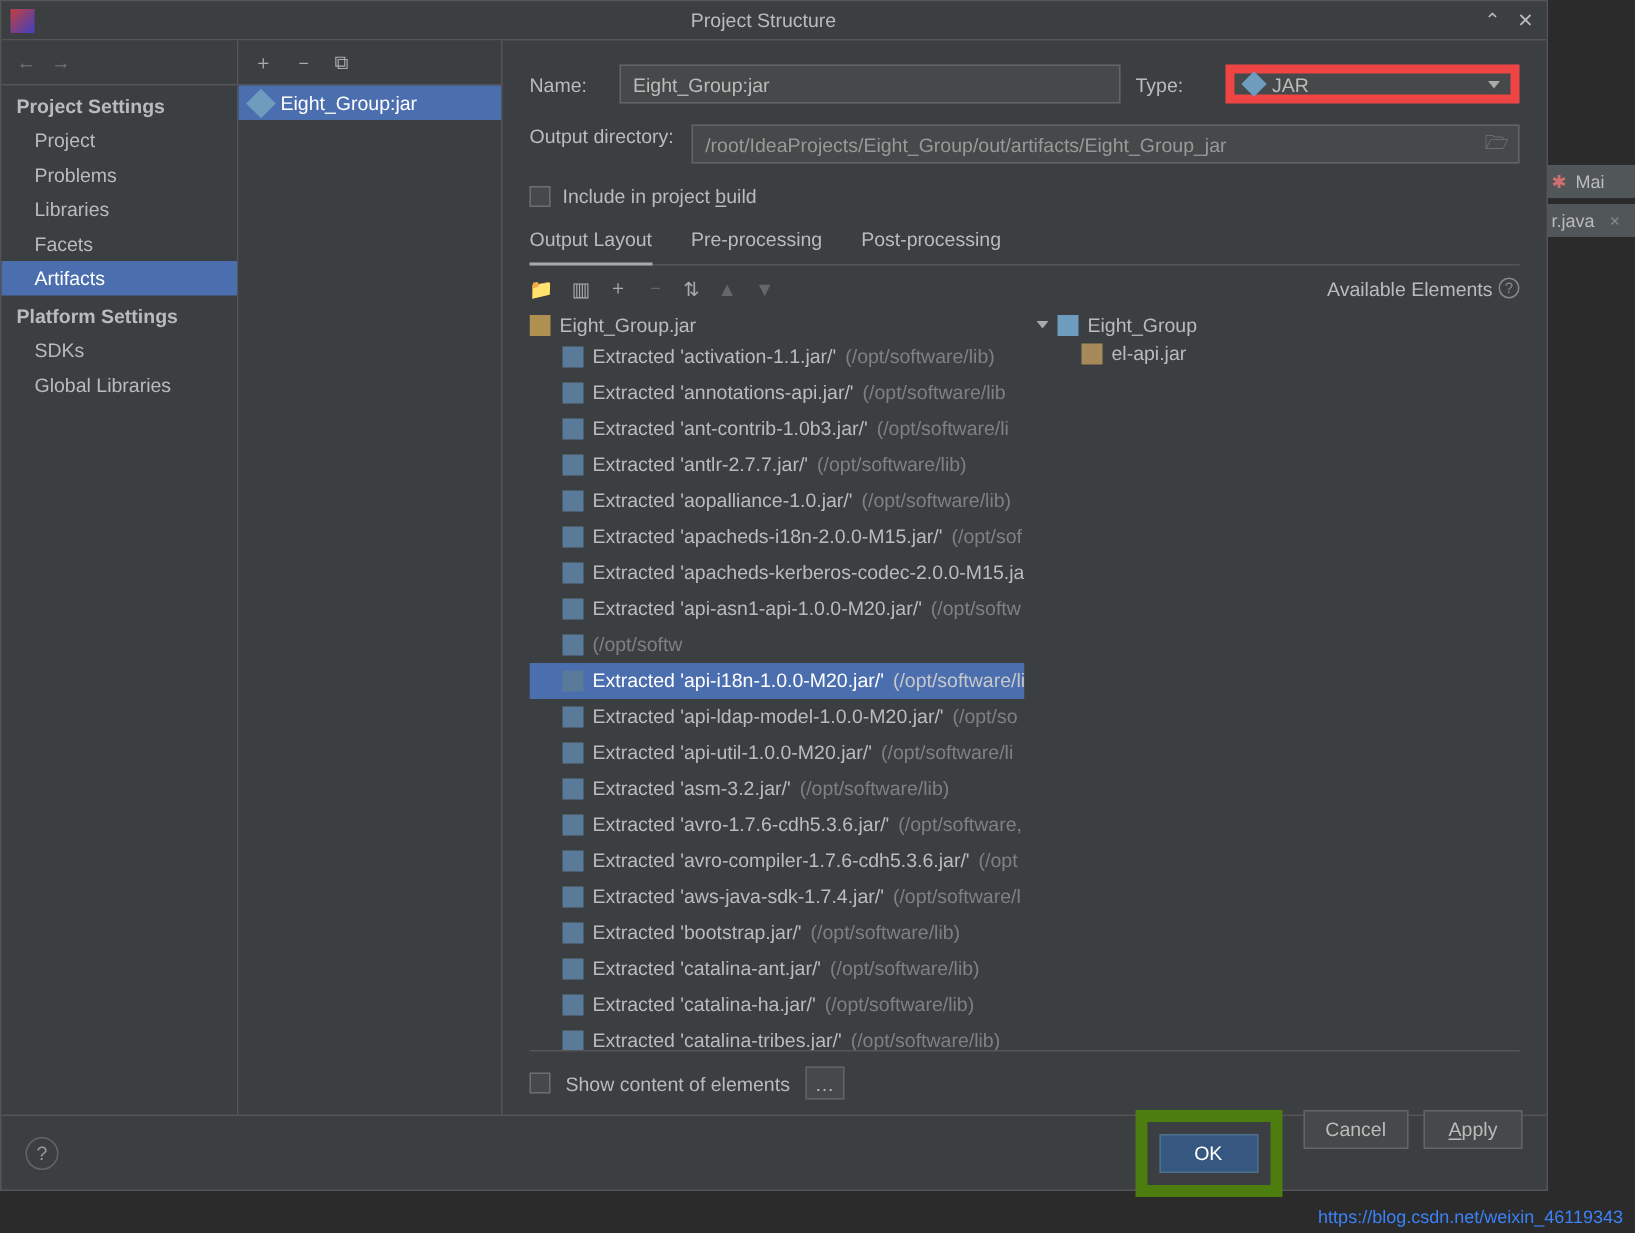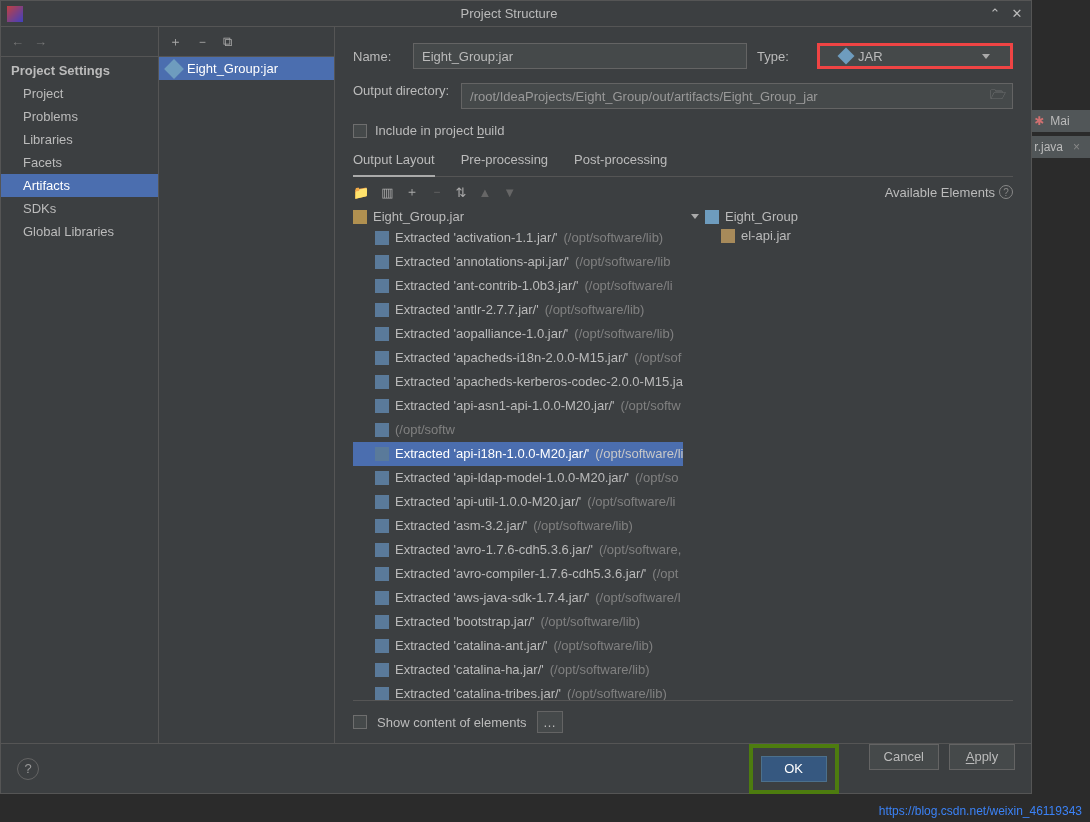--- a/index.html
+++ b/index.html
@@ -137,24 +137,24 @@
   padding:4px 8px;
   font-size:13px;
   height:26px;
 }
 .name-input { flex:1; max-width:346px; }
 .type-label { margin-left:auto; color:#bbbbbb; }
 .type-select {
   width:196px;
   height:26px;
   background:#45494a;
-  border:3px solid #ef4444;
-  display:flex;
-  align-items:center;
-  padding:0 20px;
+  border:6px solid #ef4444;
+  display:flex;
+  align-items:center;
+  padding:0 7px;
   gap:6px;
   color:#bbbbbb;
   position:relative;
 }
 .type-select .ticon {
   width:12px;height:12px;background:#6e9cbe;transform:rotate(45deg);
 }
 .type-select .chev {
   margin-left:auto;
   border-left:4px solid transparent;
@@ -280,23 +280,23 @@
   align-items:center;
   justify-content:center;
   font-size:13px;
 }
 .btn.primary {
   background:#365880;
   border:1px solid #4c708c;
   color:#fff;
 }
 .ok-highlight {
-  border:4px solid #4d7c0f;
+  border:8px solid #4d7c0f;
   padding:8px;
-  margin-right:20px;
+  margin-right:4px;
 }
 .underline { text-decoration:underline; text-underline-offset:2px;}
 .bg-tabs {
   position:absolute;
   right:0;
   top:110px;
   display:flex;
   flex-direction:column;
   gap:4px;
 }
@@ -348,20 +348,21 @@
         <span class="nav-arrow">→</span>
       </div>
       <div class="section-header">Project Settings</div>
       <div id="proj-items">
           <div class="section-item">Project</div>
           <div class="section-item">Problems</div>
           <div class="section-item">Libraries</div>
           <div class="section-item">Facets</div>
           <div class="section-item selected">Artifacts</div>
         </div>
+      <div class="section-header">Platform Settings</div>
       <div id="plat-items">
           <div class="section-item">SDKs</div>
           <div class="section-item">Global Libraries</div>
         </div>
       <div style="height:16px"></div>
     </div>
 
     <div class="middle-col">
       <div class="mid-toolbar">
         <span class="tb-icon">＋</span>

